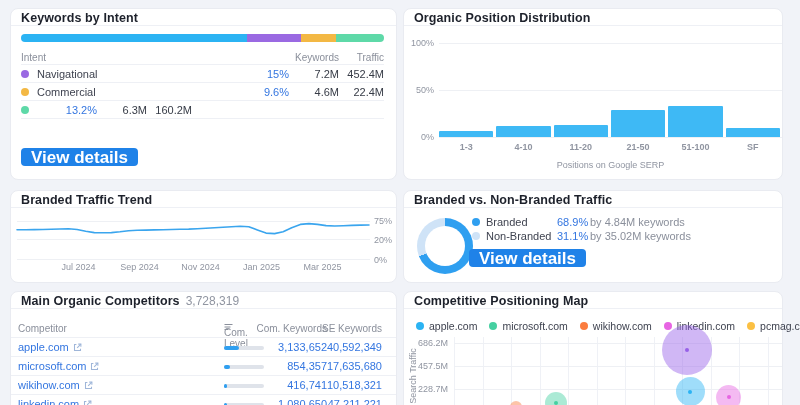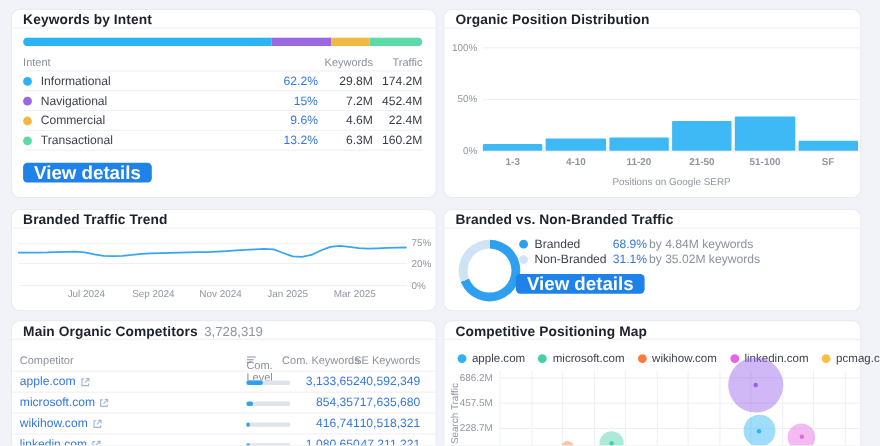--- a/index.html
+++ b/index.html
@@ -92,43 +92,35 @@
         <div class="seg" style="width: 13.2%; background: rgb(94, 217, 168);"></div>
       </div>
     <div class="int-header">
       <span class="ih-intent">Intent</span>
       <span class="col-pct"></span>
       <span class="col-kw">Keywords</span>
       <span class="col-tr">Traffic</span>
     </div>
     <div id="intent-rows">
         <div class="int-row">
-          <span class="dot" style="background: rgb(43, 179, 243);"></span>
-          <span class="int-lbl">Informational</span>
-          <a class="col-pct link">62.2%</a>
-          <span class="col-kw">29.8M</span>
-          <span class="col-tr">174.2M</span>
-        </div>
-        <div class="int-row">
           <span class="dot" style="background: rgb(154, 105, 226);"></span>
           <span class="int-lbl">Navigational</span>
           <a class="col-pct link">15%</a>
           <span class="col-kw">7.2M</span>
           <span class="col-tr">452.4M</span>
         </div>
         <div class="int-row">
           <span class="dot" style="background: rgb(243, 184, 68);"></span>
           <span class="int-lbl">Commercial</span>
           <a class="col-pct link">9.6%</a>
           <span class="col-kw">4.6M</span>
           <span class="col-tr">22.4M</span>
         </div>
         <div class="int-row">
           <span class="dot" style="background: rgb(94, 217, 168);"></span>
-          <span class="int-lbl">Transactional</span>
           <a class="col-pct link">13.2%</a>
           <span class="col-kw">6.3M</span>
           <span class="col-tr">160.2M</span>
         </div>
       </div>
     <button class="btn">View details</button>
   </section>
 
   <section class="panel" id="p-opd" style="left:403px;top:8px;width:380px;height:172px;">
     <header class="panel-header">

